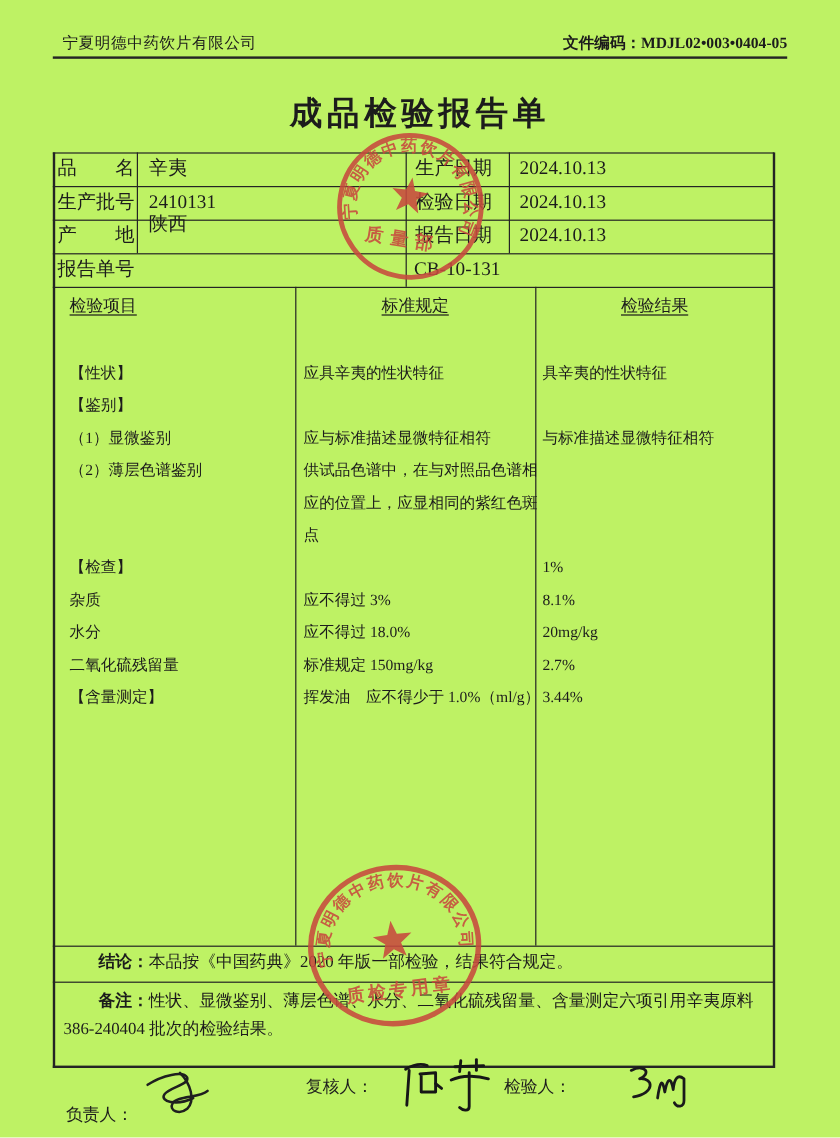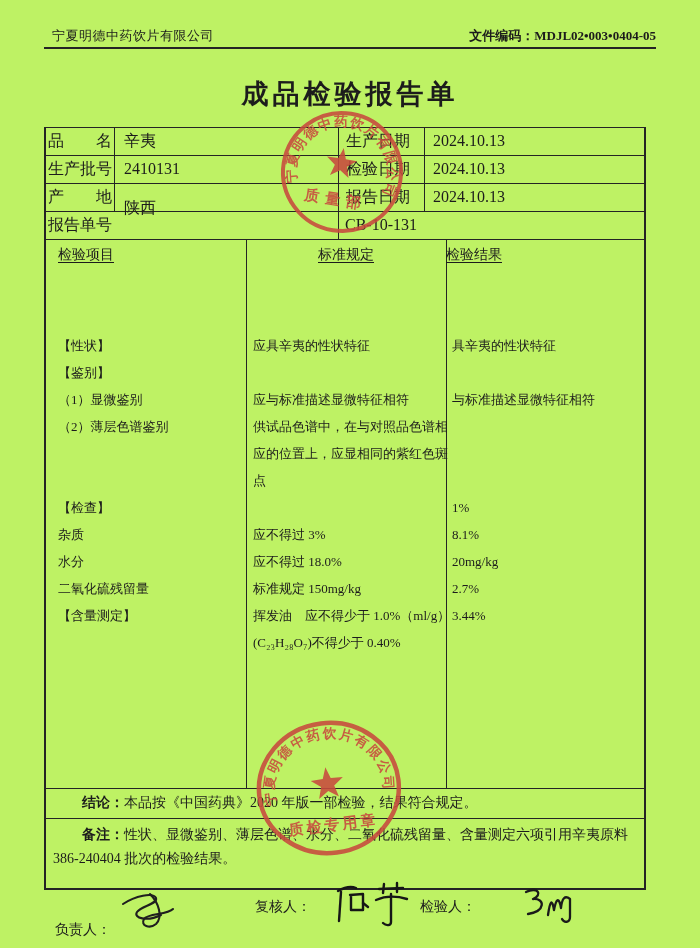--- a/index.html
+++ b/index.html
@@ -7,21 +7,21 @@
     position:relative;width:700px;height:948px;background:#bef264;
     font-family:"Liberation Serif","DejaVu Serif",serif;color:#1c1c1c;overflow:hidden;
   }
   .t{position:absolute;white-space:nowrap;}
   .ln{position:absolute;background:#242424;}
   .hdr-left{left:52px;top:27px;font-size:13px;letter-spacing:.5px;}
   .hdr-right{left:350px;top:27px;width:306px;text-align:right;font-size:13px;font-weight:bold;}
   .title{left:0;top:76px;width:700px;text-align:center;font-size:27px;font-weight:bold;letter-spacing:4px;}
   .info{font-size:16px;line-height:28px;height:28px;}
   .colhead{font-size:14px;text-decoration:underline;text-underline-offset:3px;}
-  .bodycol{position:absolute;top:297px;font-size:13px;margin-top:35px;}
+  .bodycol{position:absolute;top:297px;font-size:13px;}
   .bodycol div{height:27px;line-height:27px;white-space:nowrap;}
   .concl{font-size:14px;line-height:30px;height:30px;}
   .bold{font-weight:bold;}
   .sig-label{font-size:14px;line-height:26px;}
   .stamp{position:absolute;opacity:.88;}
   .sig{position:absolute;}
 </style>
 </head>
 <body>
 
@@ -53,30 +53,30 @@
   <div class="t info" style="left:124px;top:127px;">辛夷</div>
   <div class="t info" style="left:346px;top:127px;">生产日期</div>
   <div class="t info" style="left:433px;top:127px;">2024.10.13</div>
 
   <div class="t info" style="left:48px;top:155px;">生产批号</div>
   <div class="t info" style="left:124px;top:155px;">2410131</div>
   <div class="t info" style="left:346px;top:155px;">检验日期</div>
   <div class="t info" style="left:433px;top:155px;">2024.10.13</div>
 
   <div class="t info" style="left:48px;top:183px;">产　　地</div>
-  <div class="t info" style="left:124px;top:194px;">陕西</div>
+  <div class="t info" style="left:124px;top:174px;">陕西</div>
   <div class="t info" style="left:346px;top:183px;">报告日期</div>
   <div class="t info" style="left:433px;top:183px;">2024.10.13</div>
 
   <div class="t info" style="left:48px;top:211px;">报告单号</div>
   <div class="t info" style="left:345px;top:211px;">CB-10-131</div>
 
   <div class="t colhead" style="left:58px;top:246px;">检验项目</div>
   <div class="t colhead" style="left:246px;top:246px;width:200px;text-align:center;">标准规定</div>
-  <div class="t colhead" style="left:446px;top:246px;width:199px;text-align:left;">检验结果</div>
+  <div class="t colhead" style="left:446px;top:246px;width:199px;text-align:center;">检验结果</div>
 
   <div class="bodycol" style="left:58px;width:182px;">
     <div>【性状】</div>
     <div>【鉴别】</div>
     <div>（1）显微鉴别</div>
     <div>（2）薄层色谱鉴别</div>
     <div></div>
     <div></div>
     <div>【检查】</div>
     <div>杂质</div>
@@ -92,21 +92,20 @@
     <div></div>
     <div>应与标准描述显微特征相符</div>
     <div>供试品色谱中，在与对照品色谱相</div>
     <div>应的位置上，应显相同的紫红色斑</div>
     <div>点</div>
     <div></div>
     <div>应不得过 3%</div>
     <div>应不得过 18.0%</div>
     <div>标准规定 150mg/kg</div>
     <div>挥发油　应不得少于 1.0%（ml/g）</div>
-    <div>(C₂₃H₂₈O₇)不得少于 0.40%</div>
   </div>
 
   <div class="bodycol" style="left:452px;width:186px;">
     <div>具辛夷的性状特征</div>
     <div></div>
     <div>与标准描述显微特征相符</div>
     <div></div>
     <div></div>
     <div></div>
     <div>1%</div>

